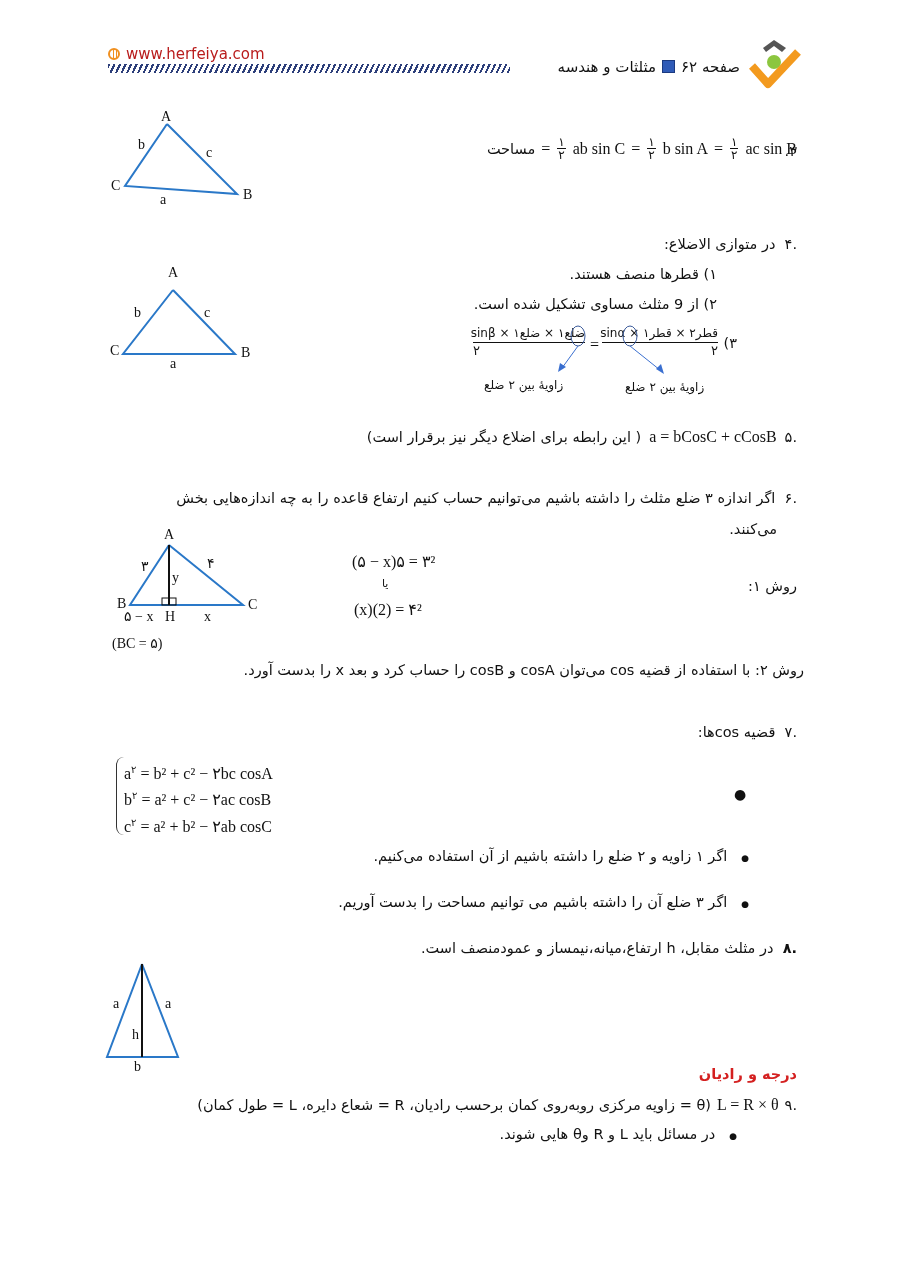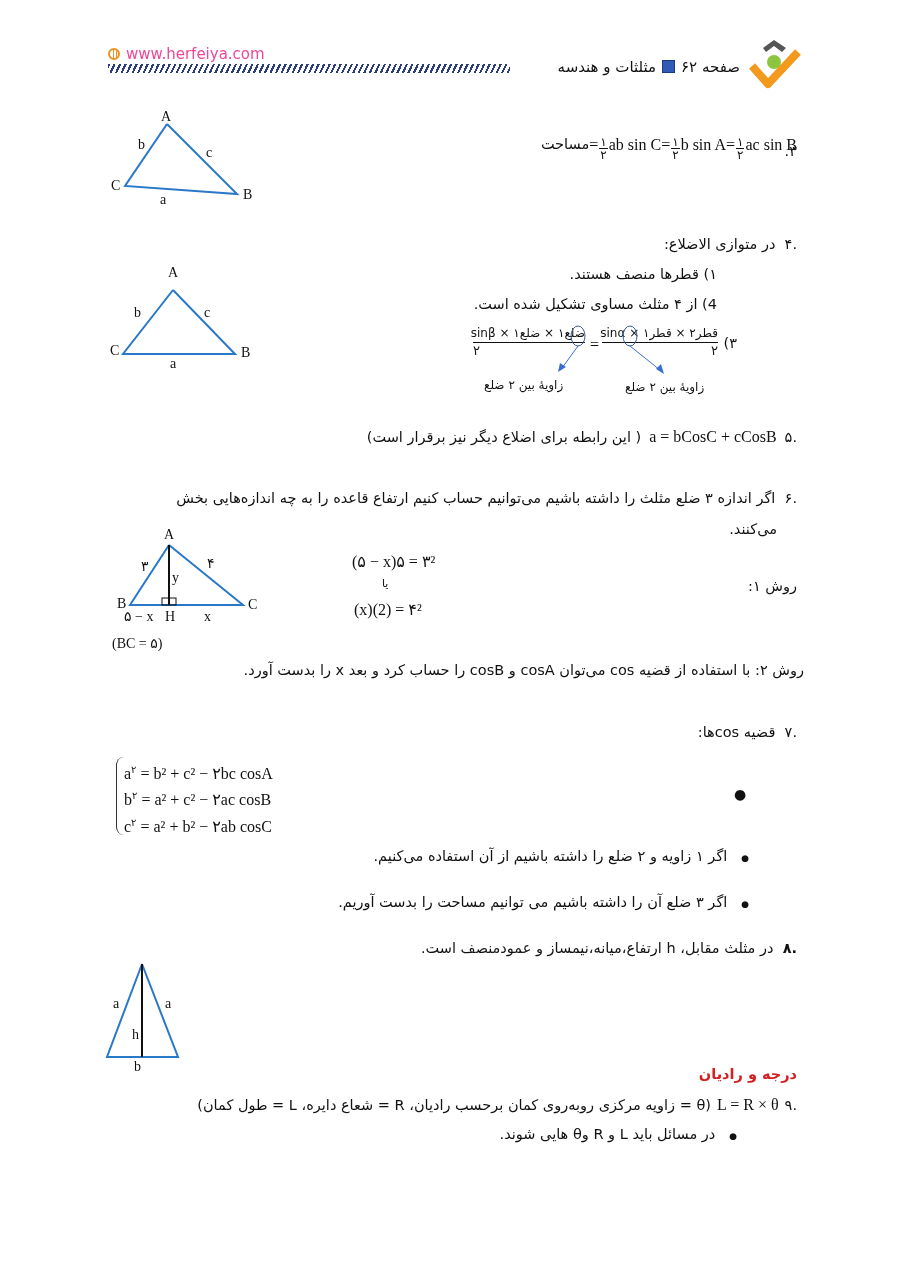--- a/index.html
+++ b/index.html
@@ -8,21 +8,21 @@
   .abs { position:absolute; }
   .rtl { direction:rtl; unicode-bidi:plaintext; }
   .fa { font-family:"DejaVu Sans", sans-serif; font-size:14.5px; white-space:nowrap; }
   .math { font-family:"Liberation Serif", "DejaVu Serif", serif; font-size:16px; white-space:nowrap; }
   .lbl { font-family:"Liberation Serif", serif; font-size:14px; position:absolute; }
   .frac { display:inline-flex; flex-direction:column; align-items:center; vertical-align:middle; line-height:1; margin:0 1px; }
   .frac .n { border-bottom:1px solid #111; padding:0 1px; font-size:12px; }
   .frac .d { font-size:12px; }
   sup { font-size:10px; }
   
-  .url { left:108px; top:45px; font-family:"DejaVu Sans", sans-serif; font-size:15px; color:#ec4899; }
+  .url { left:108px; top:45px; font-family:"DejaVu Sans", sans-serif; font-size:15px; color:#b91c1c; }
   .hatch { left:108px; top:64px; width:402px; height:9px;
            background:repeating-linear-gradient(115deg, #2c3e7a 0 2px, transparent 2px 5px); }
   .globe { display:inline-block; width:12px; height:12px; border-radius:50%; border:2px solid #f09020; vertical-align:-1px; margin-right:6px; position:relative; box-sizing:border-box; }
   .globe:before { content:""; position:absolute; left:3px; top:-1px; width:2px; height:10px; border-left:1px solid #f09020; border-right:1px solid #f09020; }
   .hdr-title { right:165px; top:58px; font-size:15px; }
   .blue-sq { display:inline-block; width:11px; height:11px; background:#2f5bb7; border:1px solid #1b3a80; vertical-align:-1px; margin:0 6px; }
   .red { color:#d42020; font-weight:bold; }
 </style>
 </head>
 <body>
@@ -44,21 +44,21 @@
 <svg class="abs" style="left:105px;top:108px" width="160" height="105">
   <polyline points="62,16 132,86 20,78 62,16" fill="none" stroke="#2a78c8" stroke-width="2"></polyline>
 </svg>
 <span class="lbl" style="left:161px;top:109px">A</span>
 <span class="lbl" style="left:243px;top:187px">B</span>
 <span class="lbl" style="left:111px;top:178px">C</span>
 <span class="lbl" style="left:160px;top:192px">a</span>
 <span class="lbl" style="left:138px;top:137px">b</span>
 <span class="lbl" style="left:206px;top:145px">c</span>
 
-<div class="abs" style="right:108px;top:136px;display:flex;align-items:flex-start;direction:ltr">
+<div class="abs" style="right:108px;top:136px;display:flex;align-items:center;gap:6px;direction:ltr">
   <span class="fa">مساحت</span>
   <span class="math">=</span>
   <span class="frac">
       <span class="n">۱</span>
       <span class="d">۲</span>
     </span>
   <span class="math">ab sin C</span>
   <span class="math">=</span>
   <span class="frac">
       <span class="n">۱</span>
@@ -69,21 +69,21 @@
   <span class="frac">
       <span class="n">۱</span>
       <span class="d">۲</span>
     </span>
   <span class="math">ac sin B</span>
 </div>
 <span class="abs fa" style="right:108px;top:143px">.۳</span>
 
 <div class="abs rtl fa" style="right:108px;top:236px"><span>.۴</span>&nbsp;&nbsp;<span>در متوازی الاضلاع:</span></div>
 <div class="abs rtl fa" style="right:188px;top:266px">۱) قطرها منصف هستند.</div>
-<div class="abs rtl fa" style="right:188px;top:296px">4) از ۴ مثلث مساوی تشکیل شده است.</div>
+<div class="abs rtl fa" style="right:188px;top:296px">۲) از 9 مثلث مساوی تشکیل شده است.</div>
 
 <svg class="abs" style="left:105px;top:262px" width="160" height="110">
   <polyline points="68,28 130,92 18,92 68,28" fill="none" stroke="#2a78c8" stroke-width="2"></polyline>
 </svg>
 <span class="lbl" style="left:168px;top:265px">A</span>
 <span class="lbl" style="left:241px;top:345px">B</span>
 <span class="lbl" style="left:110px;top:343px">C</span>
 <span class="lbl" style="left:170px;top:356px">a</span>
 <span class="lbl" style="left:134px;top:305px">b</span>
 <span class="lbl" style="left:204px;top:305px">c</span>

